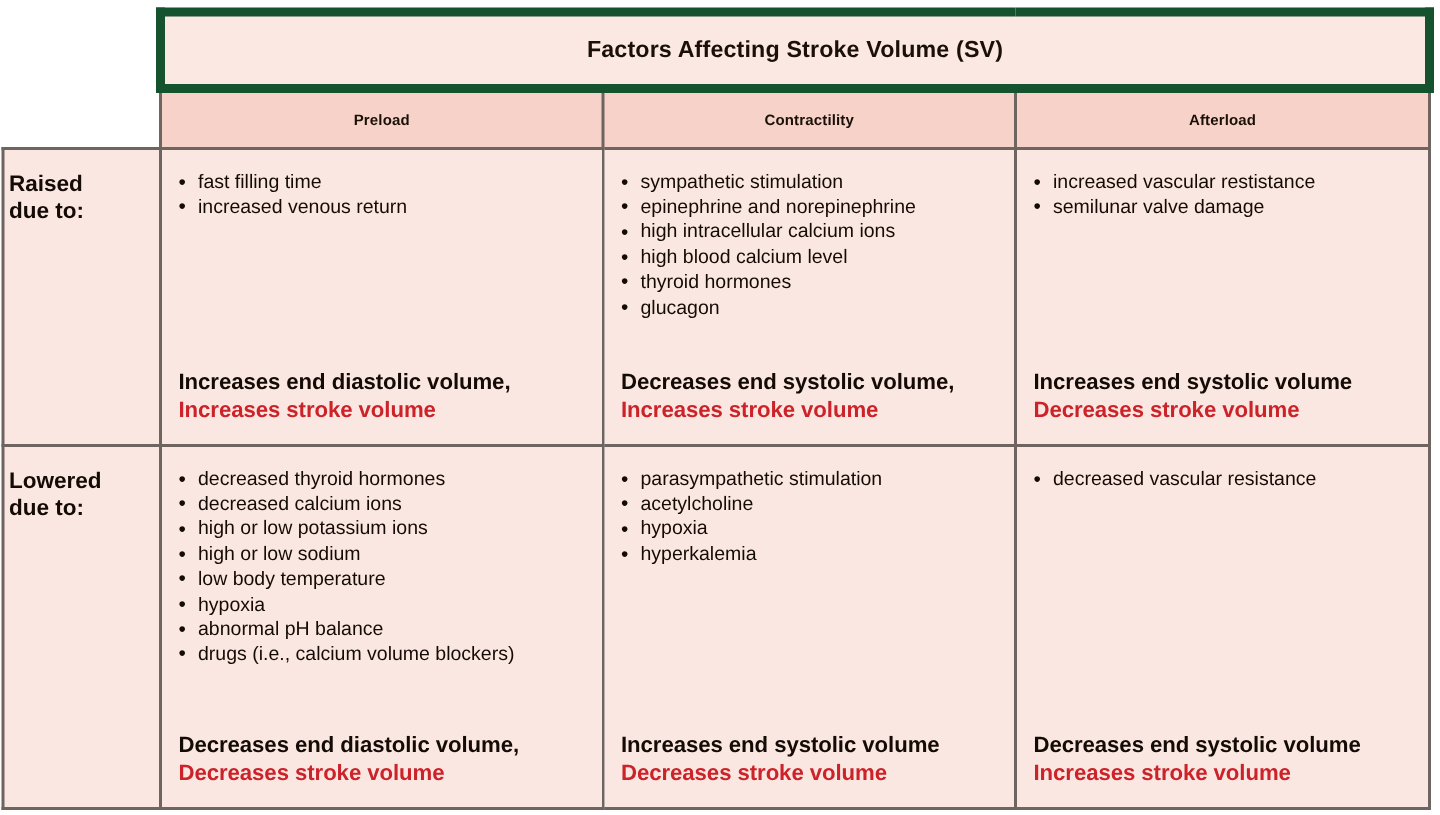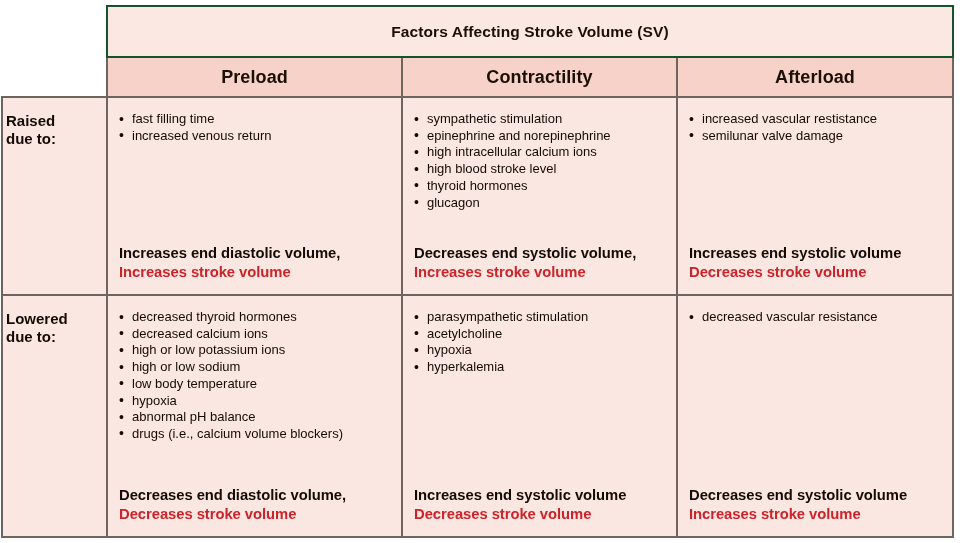--- a/index.html
+++ b/index.html
@@ -46,37 +46,37 @@
   
   .corner-blank {
     background: #ffffff;
     border: none;
   }
 
   
   .title-cell {
     height: 51px;
     background: #fbe8e2;
-    border: 2px solid #14532d;
+    border: 6px solid #14532d;
     text-align: center;
     vertical-align: middle;
     font-size: 15.5px;
     font-weight: bold;
     color: #1a1008;
     letter-spacing: 0.1px;
   }
 
   
   .sub-cell {
     height: 40px;
     background: #f7d2c9;
     border: 2px solid #6e6560;
     text-align: center;
     vertical-align: middle;
-    font-size: 18px;
+    font-size: 10px;
     font-weight: bold;
     color: #1a1008;
     letter-spacing: 0.1px;
   }
 
   
   .row-label {
     background: #fbe7e1;
     border: 2px solid #6e6560;
     padding: 14px 0 0 3px;
@@ -184,21 +184,21 @@
             <span class="sum-main">Increases end diastolic volume,</span>
             <span class="sum-sv">Increases stroke volume</span>
           </div>
         </td>
 
         <td class="body-cell">
           <ul class="bullets">
             <li>sympathetic stimulation</li>
             <li>epinephrine and norepinephrine</li>
             <li>high intracellular calcium ions</li>
-            <li>high blood stroke level</li>
+            <li>high blood calcium level</li>
             <li>thyroid hormones</li>
             <li>glucagon</li>
           </ul>
           <div class="summary">
             <span class="sum-main">Decreases end systolic volume,</span>
             <span class="sum-sv">Increases stroke volume</span>
           </div>
         </td>
 
         <td class="body-cell">

